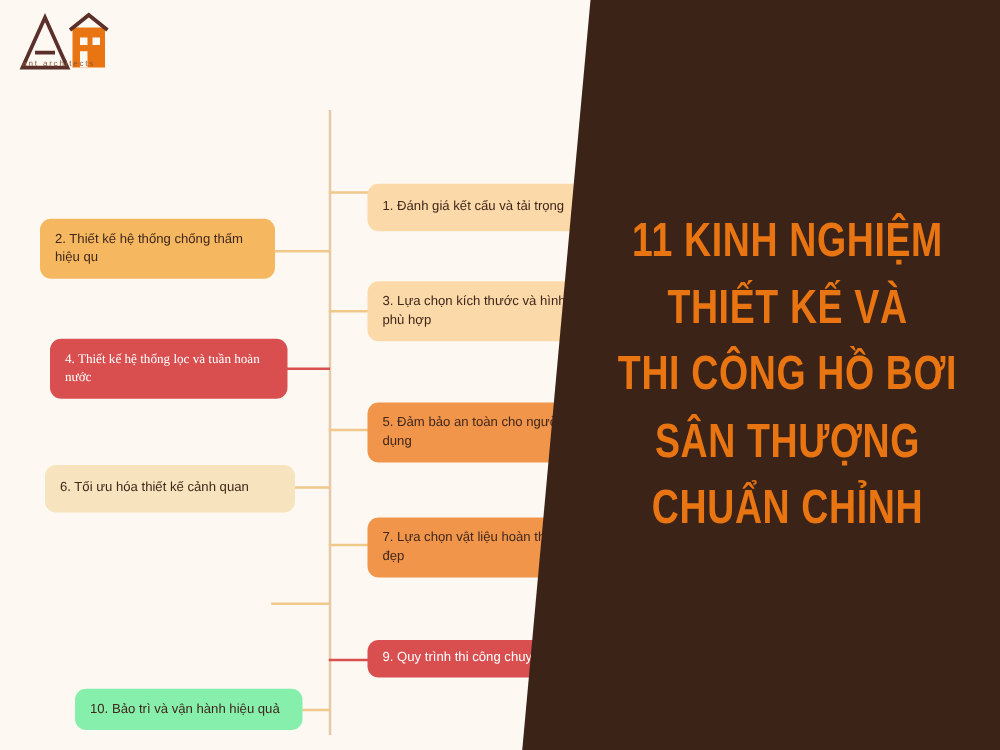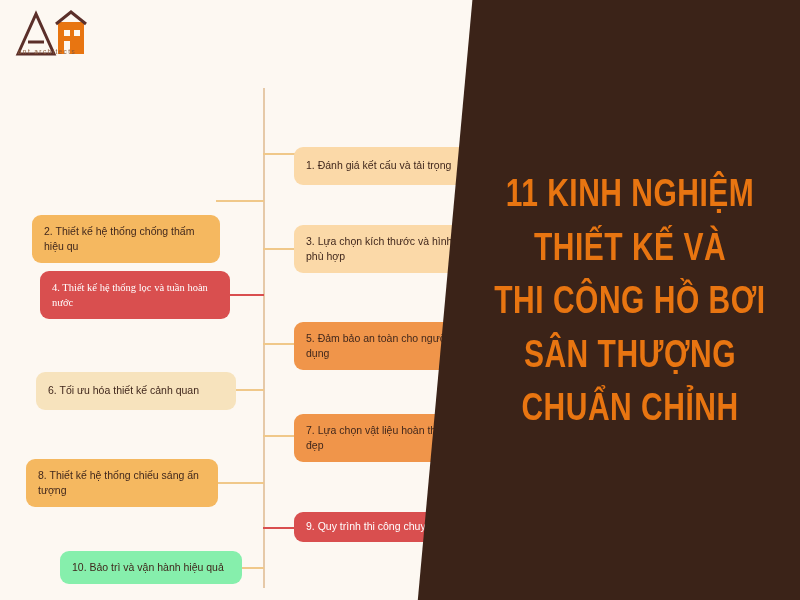--- a/index.html
+++ b/index.html
@@ -153,21 +153,21 @@
   <div class="connector" style="left:236px; top:389px; width:28px; background:#f0c88a;"></div>
   <div class="connector" style="left:263px; top:435px; width:34px; background:#f0c88a;"></div>
   <div class="connector" style="left:217px; top:482px; width:47px; background:#f0c88a;"></div>
   <div class="connector" style="left:263px; top:527px; width:34px; background:#d94f4f;"></div>
   <div class="connector" style="left:231px; top:567px; width:33px; background:#f0c88a;"></div>
 
   <div class="node dark-text" style="left:294px; top:134px; width:186px; background:#fbd9a8;margin-top:13px;">
     <span>1. Đánh giá kết cấu và tải trọng</span>
   </div>
 
-  <div class="node dark-text" style="left:32px; top:175px; width:188px; background:#f5b860;margin-top:40px;">
+  <div class="node dark-text" style="left:32px; top:175px; width:188px; background:#f5b860;">
     <span>2. Thiết kế hệ thống chống thấm hiệu qu</span>
   </div>
 
   <div class="node dark-text" style="left:294px; top:225px; width:200px; background:#fbd9a8;">
     <span>3. Lựa chọn kích thước và hình dáng phù hợp</span>
   </div>
 
   <div class="node light-text" style="left:40px; top:271px; width:190px; background:#d94f4f;font-family:Liberation Serif, serif;">
     <span>4. Thiết kế hệ thống lọc và tuần hoàn nước</span>
   </div>
@@ -177,23 +177,20 @@
   </div>
 
   <div class="node dark-text" style="left:36px; top:372px; width:200px; background:#f7e3bd;align-items:center;">
     <span>6. Tối ưu hóa thiết kế cảnh quan</span>
   </div>
 
   <div class="node dark-text" style="left:294px; top:414px; width:188px; background:#f0954a;">
     <span>7. Lựa chọn vật liệu hoàn thiện đẹp</span>
   </div>
 
-  <div class="node dark-text" style="left:26px; top:459px; width:192px; background:#f5b860;">
-    <span>8. Thiết kế hệ thống chiếu sáng ấn tượng</span>
-  </div>
 
   <div class="node light-text" style="left:294px; top:512px; width:186px; background:#d94f4f; min-height:30px; padding-top:7px; padding-bottom:7px;">
     <span>9. Quy trình thi công chuyên</span>
   </div>
 
   <div class="node dark-text" style="left:60px; top:551px; width:182px; background:#86efac; min-height:32px;">
     <span>10. Bảo trì và vận hành hiệu quả</span>
   </div>
 
 </div>

